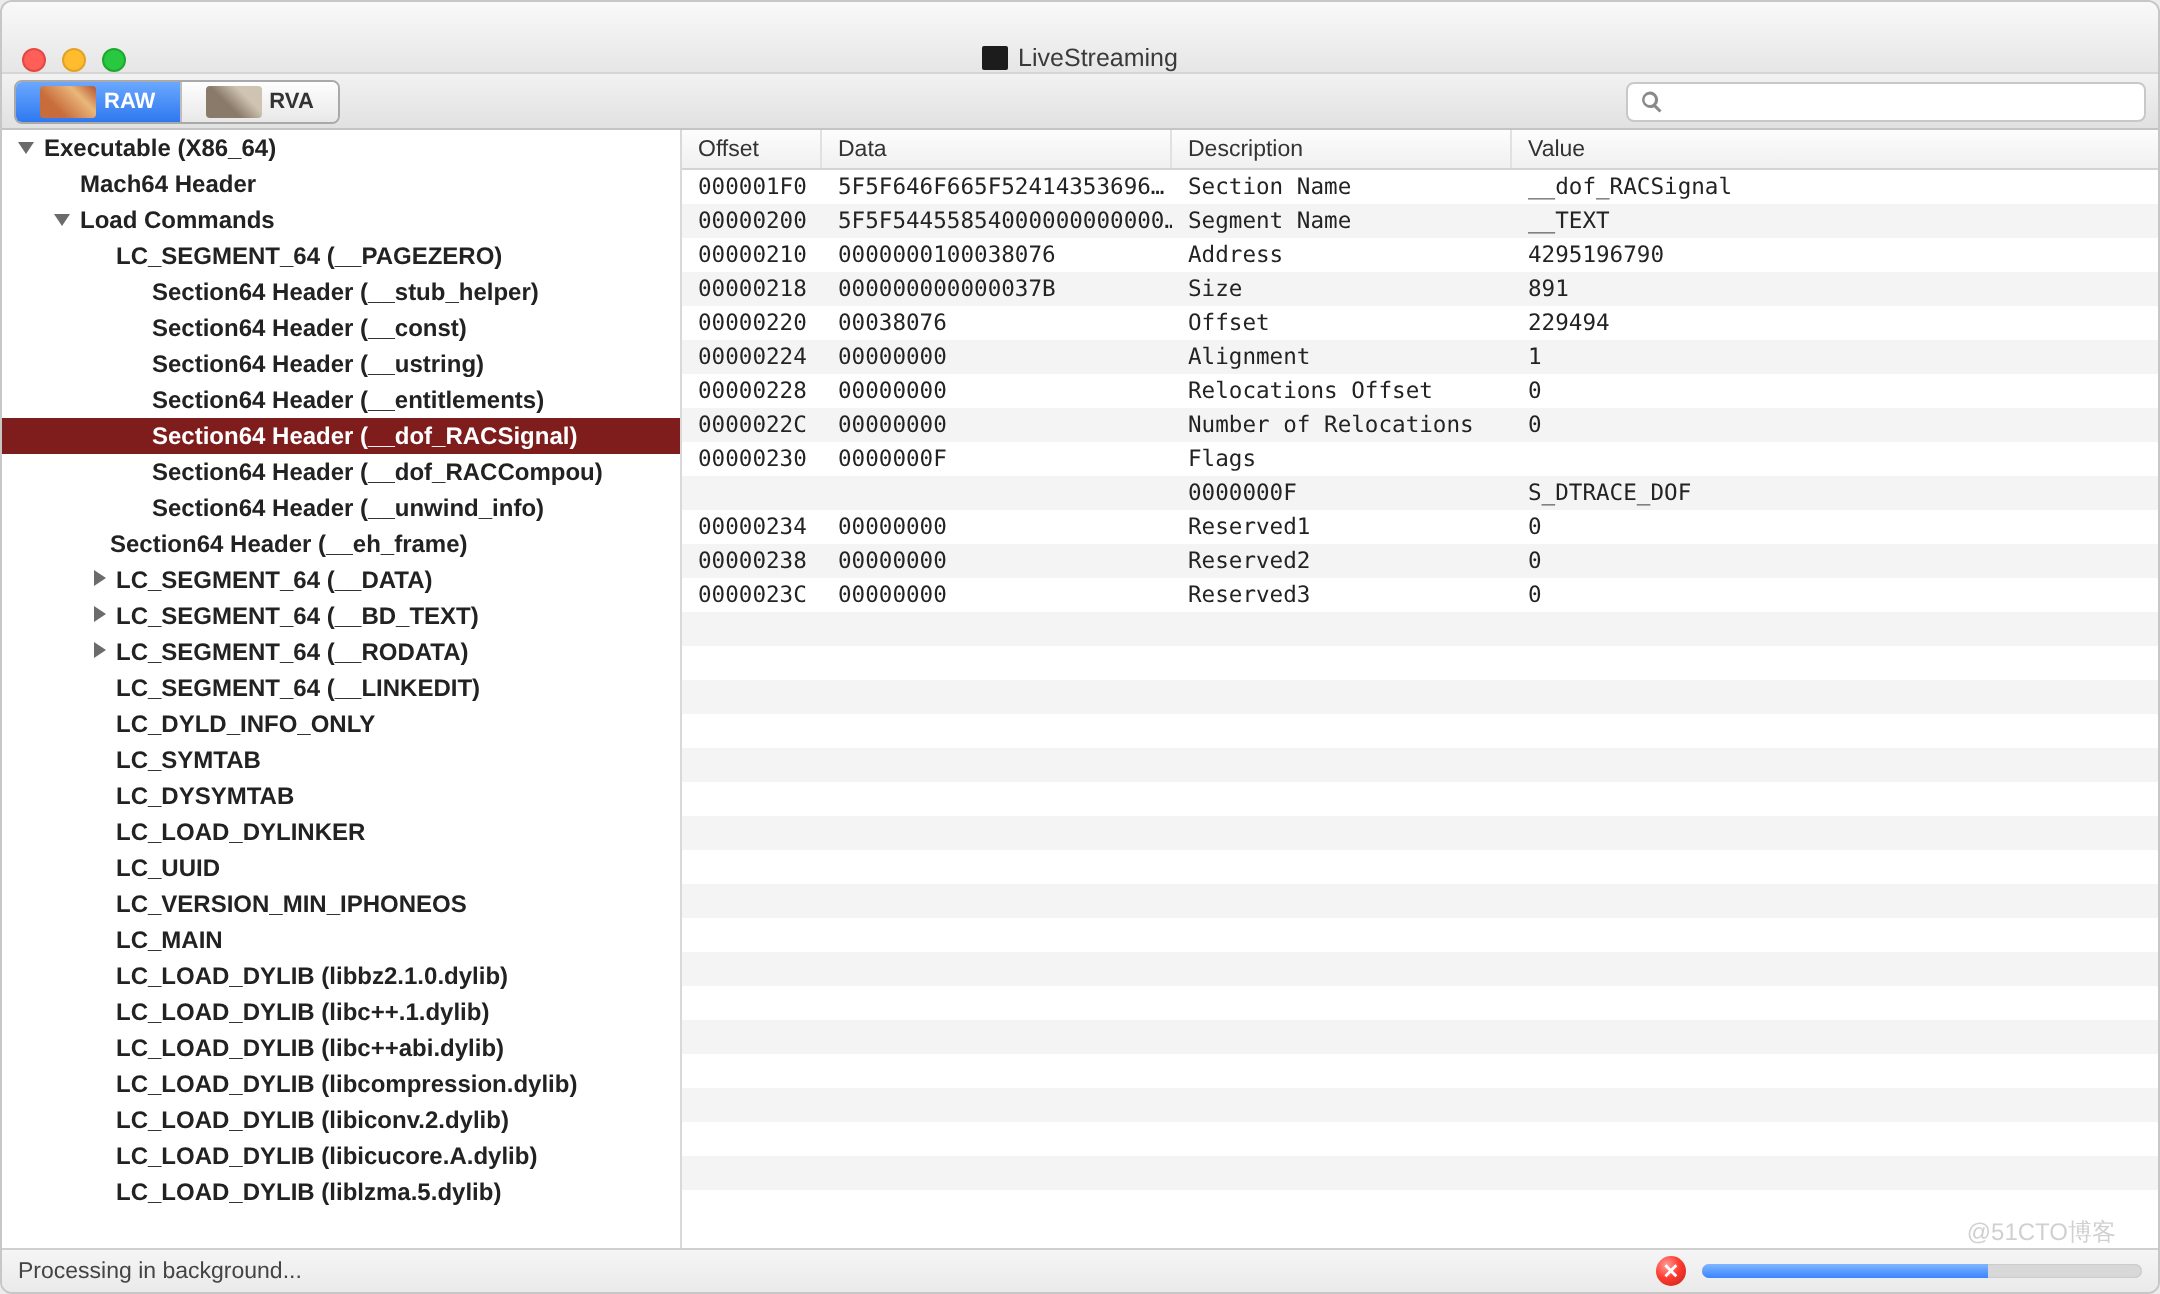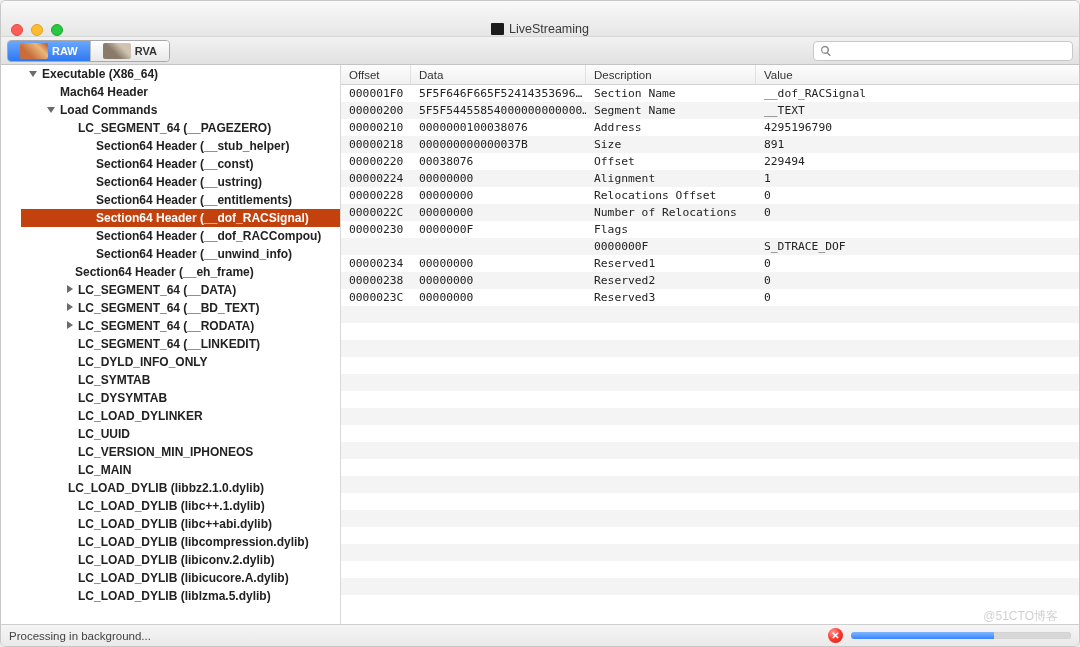--- a/index.html
+++ b/index.html
@@ -100,24 +100,23 @@
     overflow-x: hidden;
   }
   .tree-row {
     display: flex; align-items: center;
     height: 18px;
     padding-right: 6px;
     white-space: nowrap;
     font-size: 12px;
     font-weight: 700;
     color: #222;
-    margin-left: 20px;
   }
   .tree-row.selected {
-    background: #c2410c;
+    background: #7f1d1d;
     color: #fff;
   }
   .disclosure {
     width: 10px; height: 10px;
     display: inline-block; margin-right: 3px;
     position: relative;
   }
   .disclosure::before {
     content: ""; position: absolute; left: 0; top: 0;
   }
@@ -322,21 +321,21 @@
           <span>LC_UUID</span>
         </div>
         <div class="tree-row" style="padding-left: 44px;">
           <span class="disclosure"></span>
           <span>LC_VERSION_MIN_IPHONEOS</span>
         </div>
         <div class="tree-row" style="padding-left: 44px;">
           <span class="disclosure"></span>
           <span>LC_MAIN</span>
         </div>
-        <div class="tree-row" style="padding-left: 34px;">
+        <div class="tree-row" style="padding-left: 44px;">
           <span class="disclosure"></span>
           <span>LC_LOAD_DYLIB (libbz2.1.0.dylib)</span>
         </div>
         <div class="tree-row" style="padding-left: 44px;">
           <span class="disclosure"></span>
           <span>LC_LOAD_DYLIB (libc++.1.dylib)</span>
         </div>
         <div class="tree-row" style="padding-left: 44px;">
           <span class="disclosure"></span>
           <span>LC_LOAD_DYLIB (libc++abi.dylib)</span>

